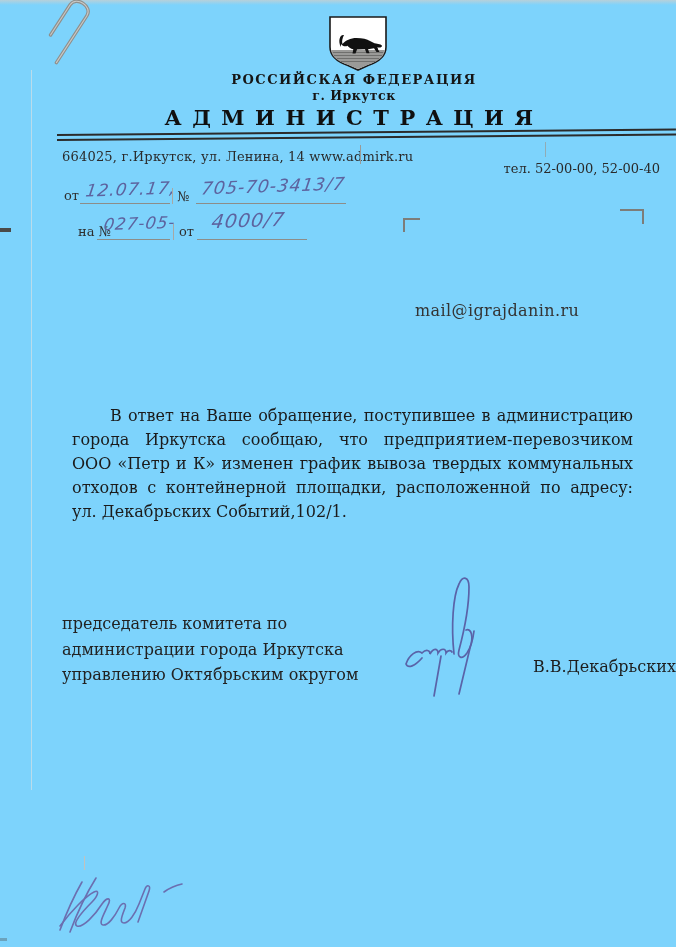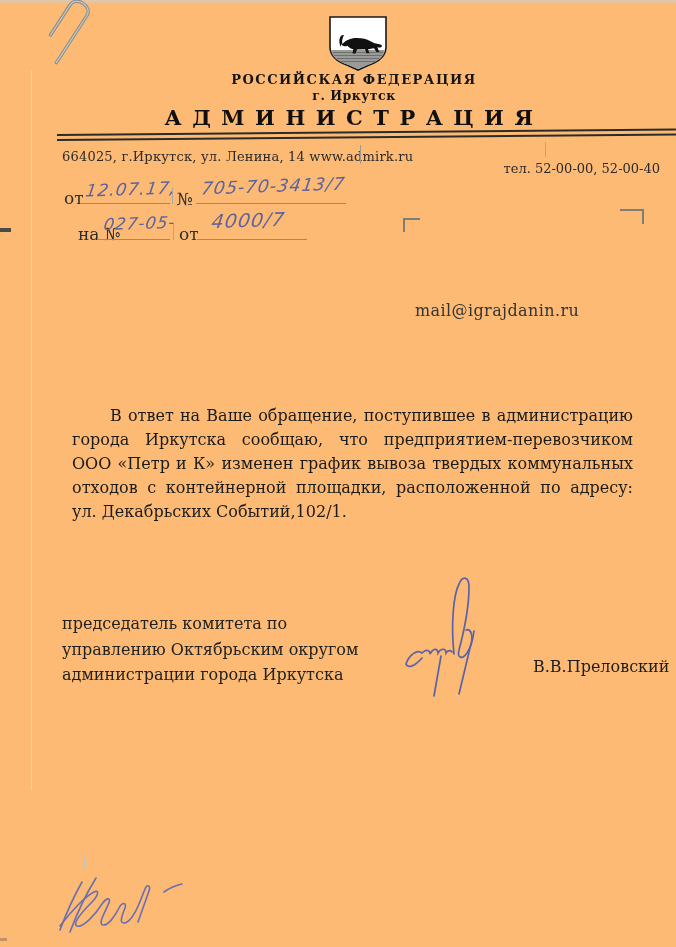--- a/index.html
+++ b/index.html
@@ -1,18 +1,18 @@
 <!DOCTYPE html>
 <html><head>
 <meta charset="utf-8">
 <style>
   html,body{margin:0;padding:0;background:#e9e9e7;}
   #page{
     position:relative;width:676px;height:947px;margin:0 auto;
-    background:#fdba74;overflow:hidden;
+    background:#7dd3fc;overflow:hidden;
     font-family:"DejaVu Serif","Liberation Serif",serif;color:#1c1c1c;
   }
   
   .edge-top{position:absolute;left:0;top:0;width:676px;height:5px;
     background:linear-gradient(#cfcfcc,rgba(252,252,250,0));opacity:.7;}
   .edge-left{position:absolute;left:31px;top:70px;width:1px;height:720px;
     background:#e3e3df;opacity:.6;}
   .edge-mark{position:absolute;background:#4a4a48;}
   .m-left-dash{left:0;top:228px;width:11px;height:4px;}
   .m-bottom-dash{left:0;top:938px;width:7px;height:3px;opacity:.35;}
@@ -26,21 +26,21 @@
   .double-rule{position:absolute;left:57px;top:134px;width:619px;height:3px;
     border-top:2px solid #2b2b2b;border-bottom:2px solid #2b2b2b;
     transform:rotate(-0.5deg);transform-origin:left center;}
   .addr{position:absolute;left:62px;top:149px;font-size:13px;color:#2a2a2a;letter-spacing:.2px;}
   .phone{position:absolute;right:16px;top:147px;font-size:13px;color:#2a2a2a;margin-top:14px;}
   .vtick{position:absolute;width:1px;background:#9a9a96;}
   .t1{left:360px;top:145px;height:19px;}
   .t2{left:545px;top:142px;height:15px;opacity:.7;}
 
   
-  .ref-label{position:absolute;font-size:17px;color:#2e2e2e;}
+  .ref-label{position:absolute;font-size:13px;color:#2e2e2e;}
   .u-line{position:absolute;height:1px;background:#8d8d89;}
   .hand{position:absolute;font-family:"DejaVu Sans","Liberation Sans",sans-serif;
     font-style:italic;color:#5d639f;transform:skewX(-10deg) rotate(-2deg);
     letter-spacing:1px;white-space:nowrap;}
   .form-tick{position:absolute;width:1px;background:#a8a8a4;}
 
   
   .corner{position:absolute;border-color:#7d7d79;border-style:solid;}
   .corner-left{left:403px;top:218px;width:15px;height:12px;border-width:2px 0 0 2px;}
   .corner-right{left:620px;top:209px;width:22px;height:13px;border-width:2px 2px 0 0;}
@@ -117,34 +117,34 @@
   <div class="corner corner-right"></div>
 
   <div class="email">mail@igrajdanin.ru</div>
 
   <div class="body-text">
     <p>В ответ на Ваше обращение, поступившее в администрацию города Иркутска сообщаю, что предприятием-перевозчиком ООО «Петр и К» изменен график вывоза твердых коммунальных отходов с контейнерной площадки, расположенной по адресу: ул. Декабрьских Событий,102/1.</p>
   </div>
 
   <div class="sign-title">
     <div>председатель комитета по</div>
+    <div>администрации города Иркутска</div>
     <div>управлению Октябрьским округом</div>
-    <div>администрации города Иркутска</div>
   </div>
 
   <svg class="svg-abs" style="left:398px;top:566px;" width="115" height="135" viewBox="0 0 115 135">
     <g fill="none" stroke="#5a63a8" stroke-width="1.7" stroke-linecap="round">
       <path d="M24,92 c-7,8 -14,11 -16,6 c3,-9 11,-15 16,-11 c4,-4 8,-3 8,1 c3,-6 8,-6 8,-1 c3,-5 8,-5 8,0 c2,-3 5,-3 6,-1"></path>
       <path d="M56,88 c-3,-28 -1,-58 5,-70 c4,-9 10,-7 10,3 c0,22 -6,48 -10,63 c-2,8 3,10 8,3 c4,-6 6,-14 7,-22"></path>
       <path d="M68,64 c5,-2 8,6 4,18 l-11,46"></path>
       <path d="M43,90 l-7,40"></path>
     </g>
   </svg>
 
-  <div class="sign-name">В.В.Преловский</div>
+  <div class="sign-name">В.В.Декабрьских</div>
 
 
   <svg class="svg-abs" style="left:52px;top:870px;" width="150" height="68" viewBox="0 0 150 68">
     <g fill="none" stroke="#6b6fb0" stroke-width="1.6" stroke-linecap="round">
       <path d="M8,56 c12,-16 26,-30 34,-34 c6,-3 4,4 -2,10 c-11,11 -20,22 -15,24 c6,2 18,-11 25,-22 c5,-7 10,-7 6,1 c-4,9 -10,19 -5,20 c5,1 12,-9 16,-17 c3,-6 8,-6 6,0 c-3,8 -6,15 -1,15 c5,0 11,-9 15,-19 l6,-15 c2,-5 6,-4 4,2 l-11,31"></path>
       <path d="M30,12 c-8,14 -16,32 -22,48"></path>
       <path d="M44,8 c-10,16 -20,38 -26,54"></path>
       <path d="M112,22 c7,-5 13,-7 18,-8"></path>
     </g>
   </svg>

